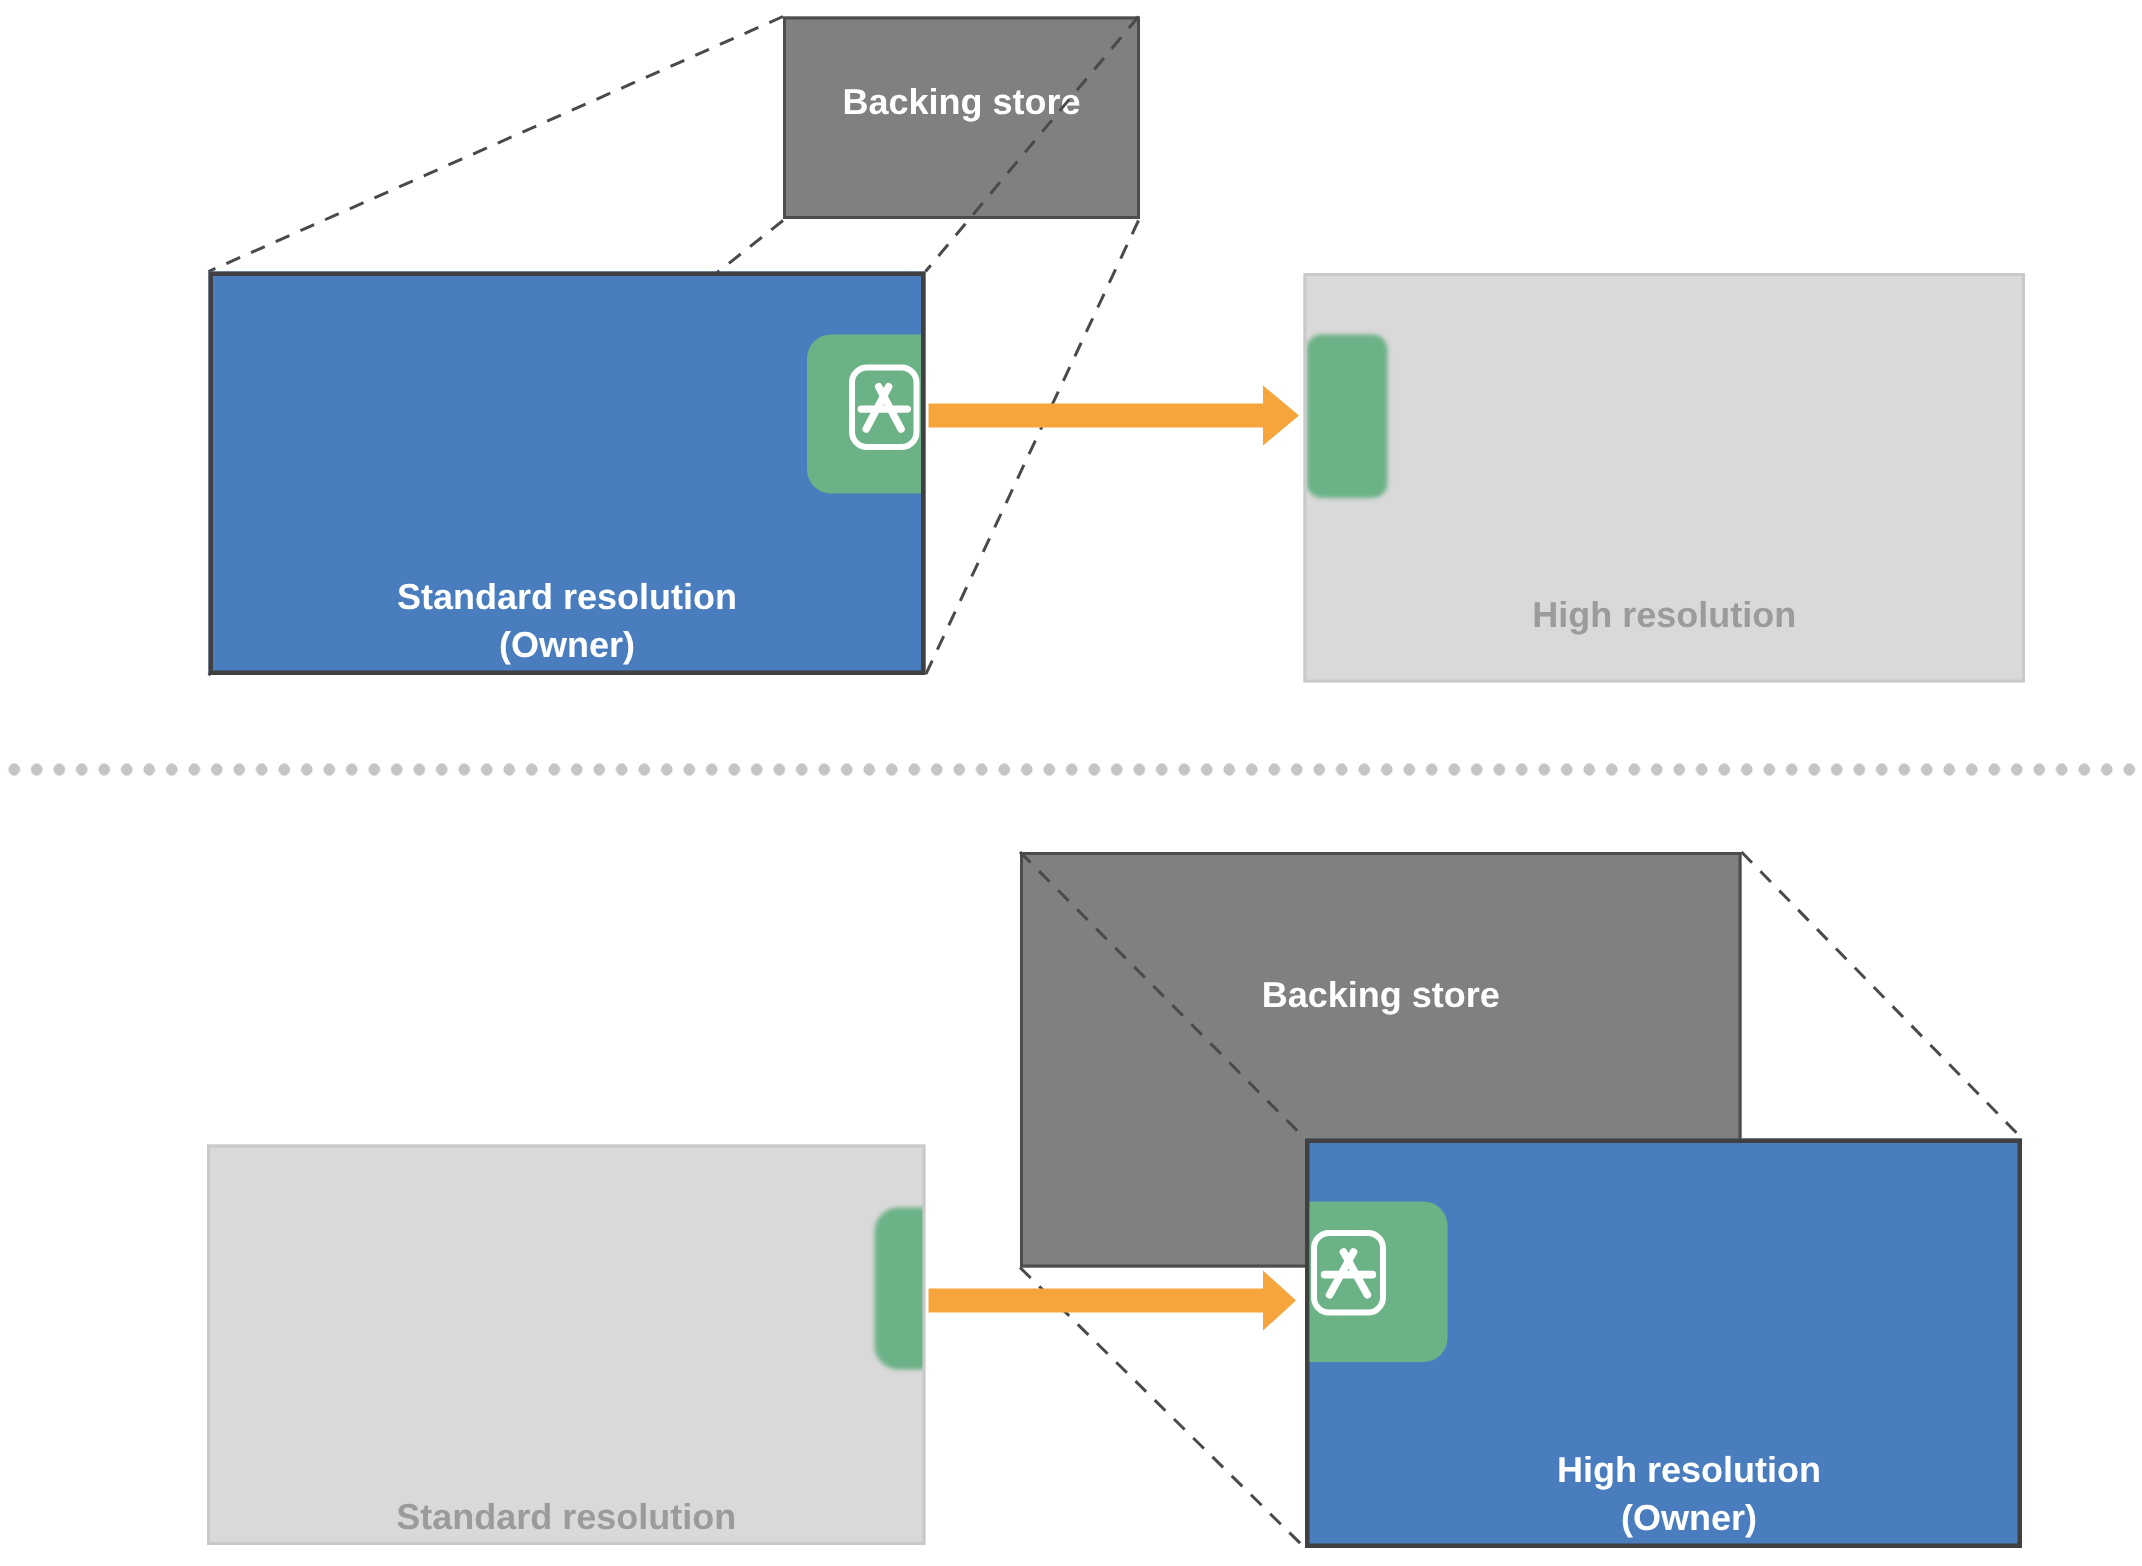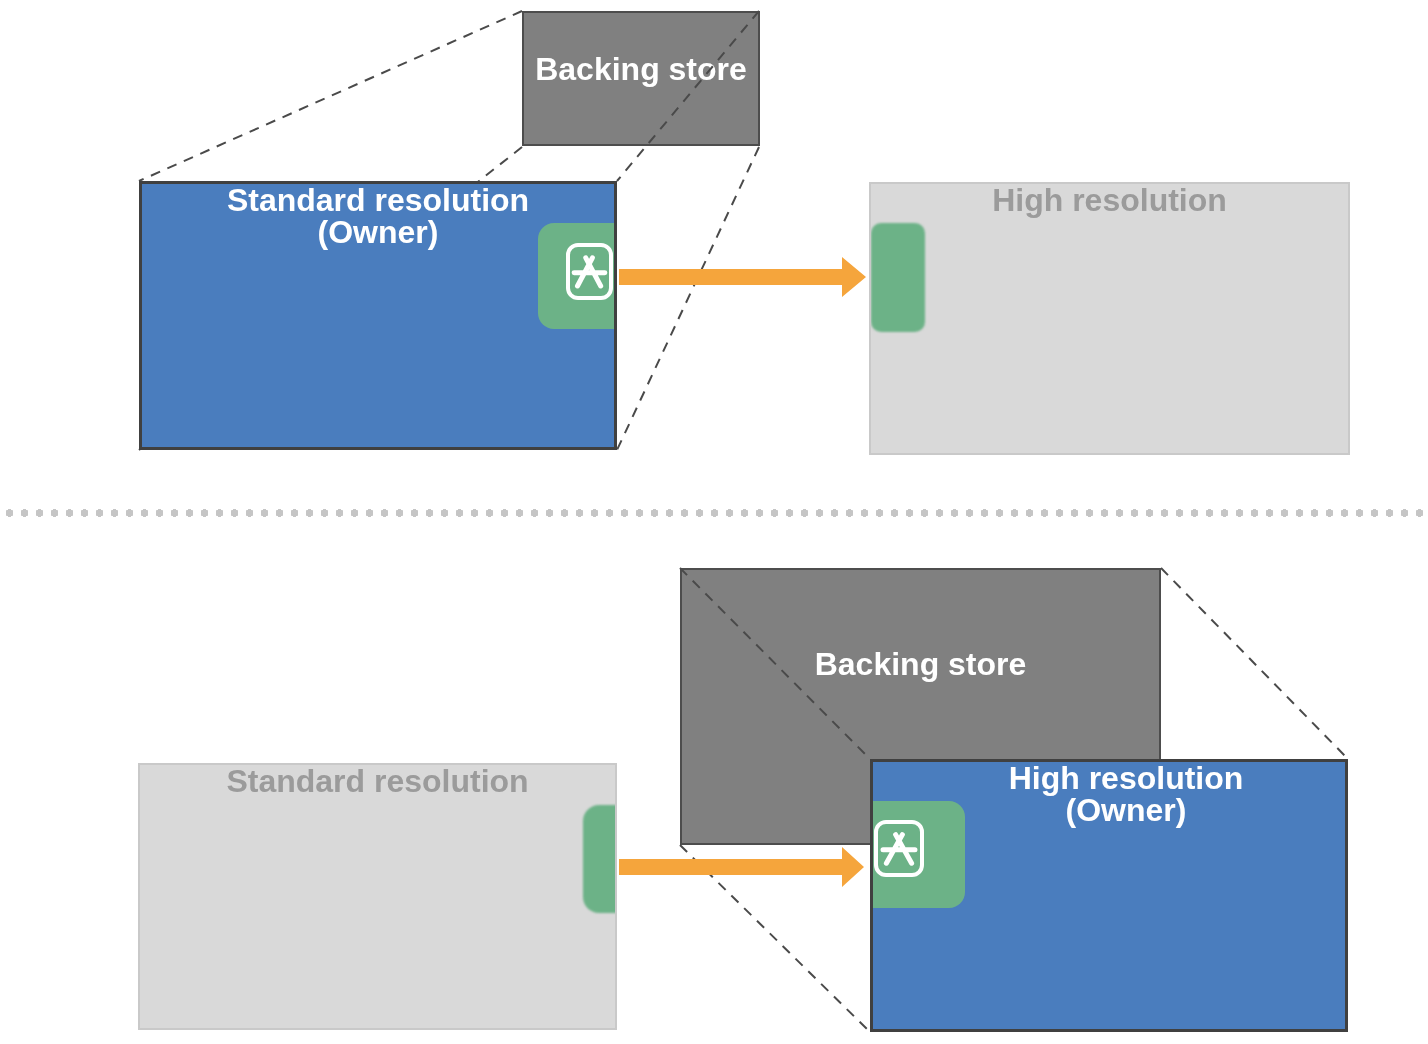--- a/index.html
+++ b/index.html
@@ -1,21 +1,21 @@
 <!DOCTYPE html>
 <html style="--blue: #4a7dbe; --green: #6cb287; --gray_dark: #808080; --gray_light: #d9d9d9; --orange: #f5a53c; --text_gray: #9b9b9b; --line_dark: #4a4a4a; --dot: #c5c5c5; --border_dark: #4d4d4d; --border_light: #c9c9c9;"><head>
 <meta charset="utf-8">
 <style>
   html,body{margin:0;padding:0;background:#ffffff;}
   .canvas{
     position:relative;width:1428px;height:1044px;background:#ffffff;overflow:hidden;
     font-family:"Liberation Sans","DejaVu Sans",sans-serif;
   }
-  .box{position:absolute;box-sizing:border-box;display:flex;align-items:flex-start;justify-content:center;}
-  .label{font-weight:bold;font-size:32px;line-height:32px;text-align:center;white-space:nowrap;}
+  .box{position:absolute;box-sizing:border-box;display:flex;align-items:flex-end;justify-content:center;}
+  .label{font-weight:bold;font-size:24px;line-height:32px;text-align:center;white-space:nowrap;}
   .label.white{color:#ffffff;}
   .label.gray{color:var(--text_gray);}
 
   
   .backing{background:var(--gray_dark);border:2px solid var(--border_dark);z-index:1;align-items:flex-start;}
   .backing-top{left:522px;top:11px;width:238px;height:135px;padding-top:40px;}
   .backing-bottom{left:680px;top:568px;width:481px;height:277px;padding-top:78px;}
 
   
   .lines{position:absolute;left:0;top:0;z-index:2;}

